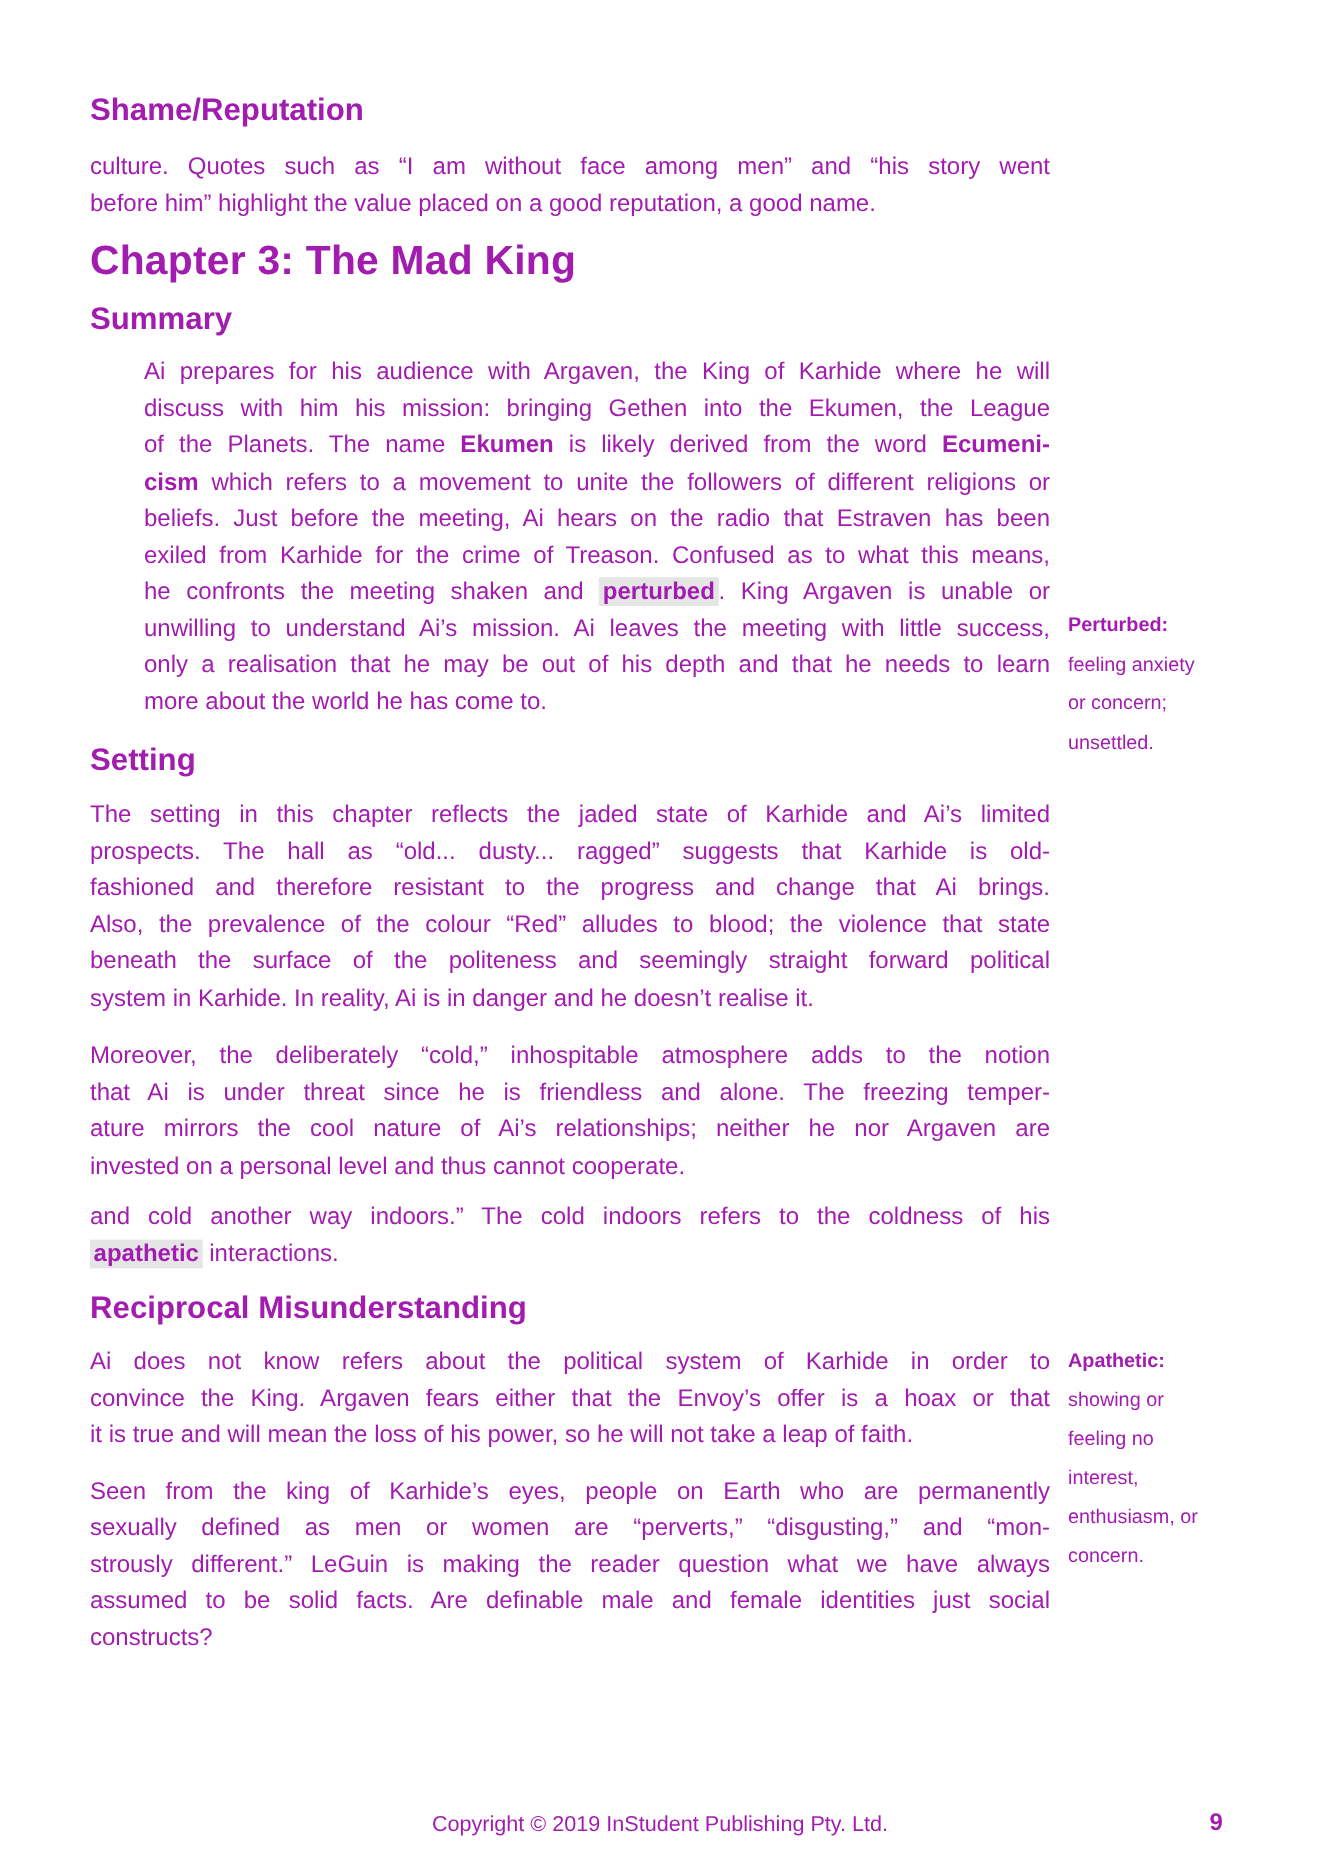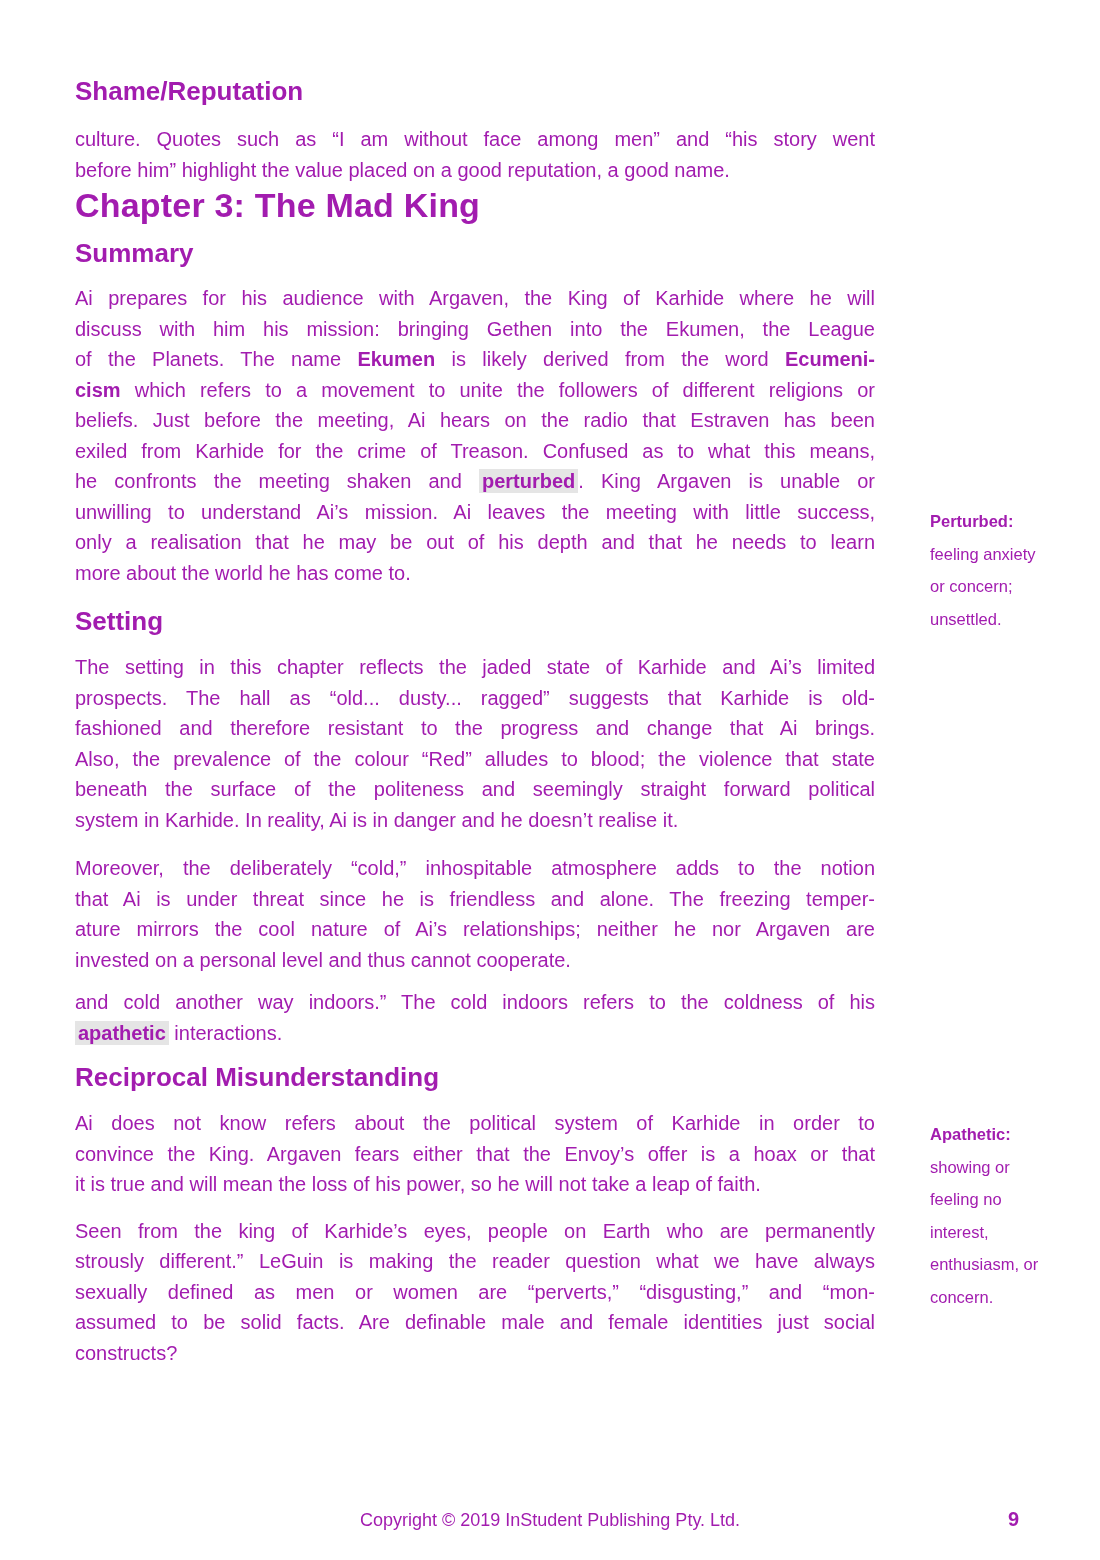--- a/index.html
+++ b/index.html
@@ -17,34 +17,34 @@
   .main {
     position: absolute;
     left: 75px;
     top: 0;
     width: 800px;
   }
   h1.chapter {
     font-size: 34px;
     line-height: 40px;
     font-weight: bold;
-    margin-top: 0;
+    margin-top: 12px;
     letter-spacing: 0.2px;
   }
   h2.sec {
     font-size: 26px;
     line-height: 30px;
     font-weight: bold;
   }
   h2.first { margin-top: 76px; }
   h2.mt13 { margin-top: 13px; }
   h2.mt14 { margin-top: 14px; }
   h2.mt18 { margin-top: 18px; }
   .para { margin-top: 16px; }
-  .para.mt15 { margin-top: 15px; }
+  .para.mt15 { margin-top: 15px; margin-left: 45px; }
   .para.mt18 { margin-top: 18px; }
   .para.mt12 { margin-top: 12px; }
   .para .line {
     font-size: 20px;
     line-height: 30.5px;
     text-align: justify;
     text-align-last: justify;
     white-space: normal;
   }
   .para .line.last { text-align-last: left; }
@@ -53,21 +53,20 @@
   .margin-note {
     position: absolute;
     left: 890px;
     width: 160px;
     font-size: 16.5px;
   }
   .margin-note .line {
     line-height: 32.5px;
     text-align: left;
     text-align-last: left;
-    margin-left: 40px;
   }
   .note-perturbed { top: 505px; }
   .note-apathetic { top: 1118px; }
   .footer-copyright {
     position: absolute;
     top: 1510px;
     left: 0;
     width: 1100px;
     text-align: center;
     font-size: 18px;
@@ -137,22 +136,22 @@
     <h2 class="sec mt14">Reciprocal Misunderstanding</h2>
 
     <div class="para mt14">
         <div class="line"><span>Ai does not know refers about the political system of Karhide in order to</span></div>
         <div class="line"><span>convince the King. Argaven fears either that the Envoy’s offer is a hoax or that</span></div>
         <div class="line last"><span>it is true and will mean the loss of his power, so he will not take a leap of faith.</span></div>
       </div>
 
     <div class="para">
         <div class="line"><span>Seen from the king of Karhide’s eyes, people on Earth who are permanently</span></div>
+        <div class="line"><span>sexually defined as men or women are “perverts,” “disgusting,” and “mon-</span></div>
         <div class="line"><span>strously different.” LeGuin is making the reader question what we have always</span></div>
-        <div class="line"><span>sexually defined as men or women are “perverts,” “disgusting,” and “mon-</span></div>
         <div class="line"><span>assumed to be solid facts. Are definable male and female identities just social</span></div>
         <div class="line last"><span>constructs?</span></div>
       </div>
 
   </div>
 
   <div class="margin-note note-perturbed">
       <div class="line"><span class="b">Perturbed:</span></div>
       <div class="line"><span>feeling anxiety</span></div>
       <div class="line"><span>or concern;</span></div>

